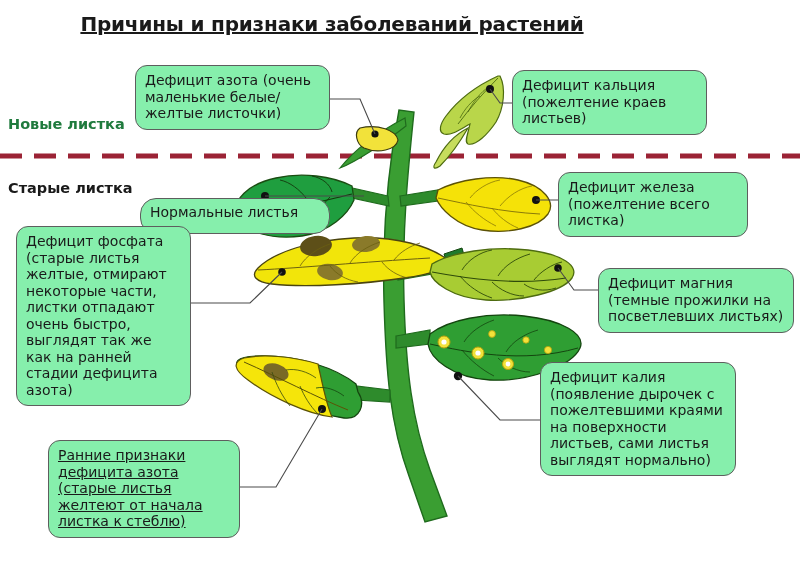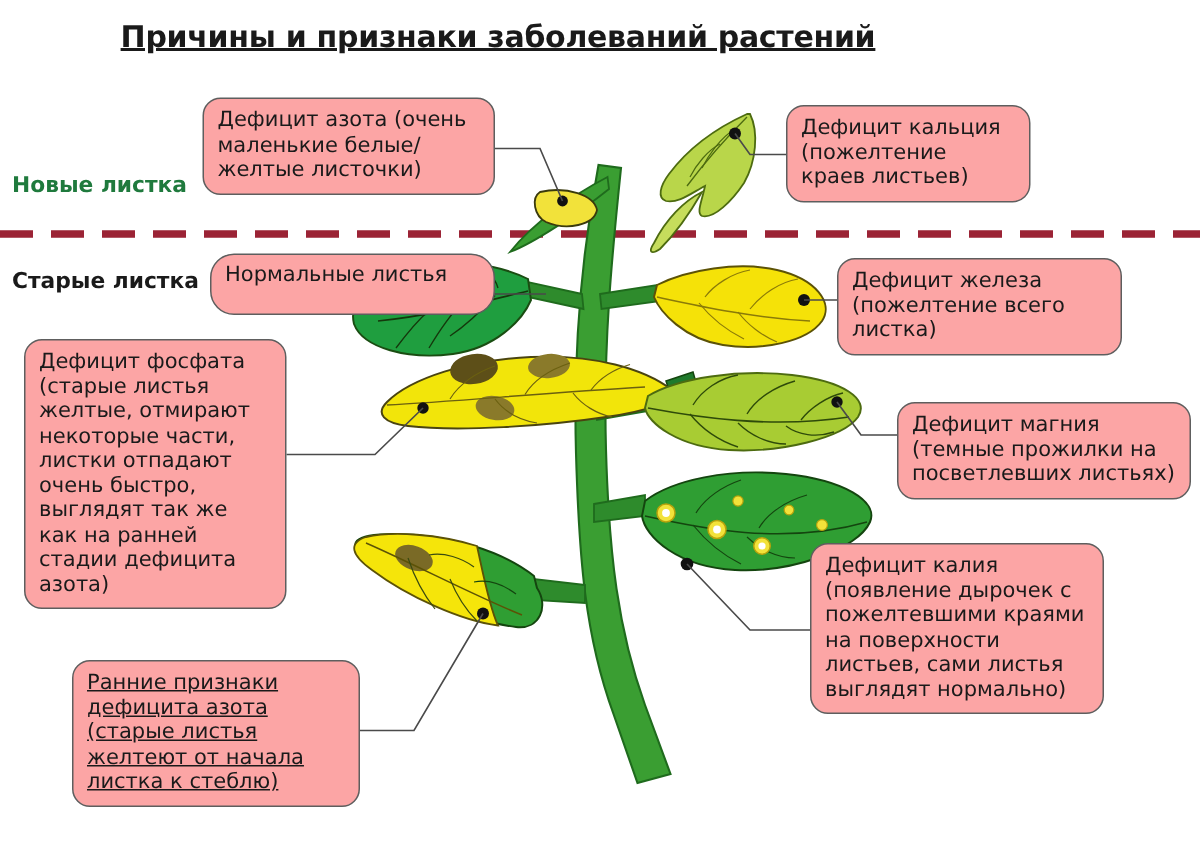--- a/index.html
+++ b/index.html
@@ -46,32 +46,32 @@
     color: #1f7a3d;
   }
   #label-old {
     left: 8px;
     top: 180px;
     color: #1a1a1a;
   }
   .callout {
     position: absolute;
     box-sizing: border-box;
-    background: #fca5a5;
+    background: #86efac;
     border: 1.2px solid #5e5e5e;
     border-radius: 12px;
     padding: 6px 9px 7px 9px;
     font-size: 14px;
     line-height: 1.18;
     color: #1a1a1a;
     white-space: pre-line;
   }
   #cal-nitrogen   { left: 135px; top: 65px;  width: 195px; }
-  #cal-calcium    { left: 524px; top: 70px;  width: 163px; }
-  #cal-normal     { left: 140px; top: 169px; width: 190px; border-radius: 16px; padding-top: 5px; padding-bottom: 17px; }
+  #cal-calcium    { left: 512px; top: 70px;  width: 195px; }
+  #cal-normal     { left: 140px; top: 198px; width: 190px; border-radius: 16px; padding-top: 5px; padding-bottom: 12px; }
   #cal-iron       { left: 558px; top: 172px; width: 190px; }
   #cal-phosphate  { left: 16px;  top: 226px; width: 175px; }
   #cal-magnesium  { left: 598px; top: 268px; width: 196px; }
   #cal-potassium  { left: 540px; top: 362px; width: 196px; }
   #cal-early-n    { left: 48px;  top: 440px; width: 192px; text-decoration: underline; }
 </style>
 </head>
 <body>
 
 <div id="page">

